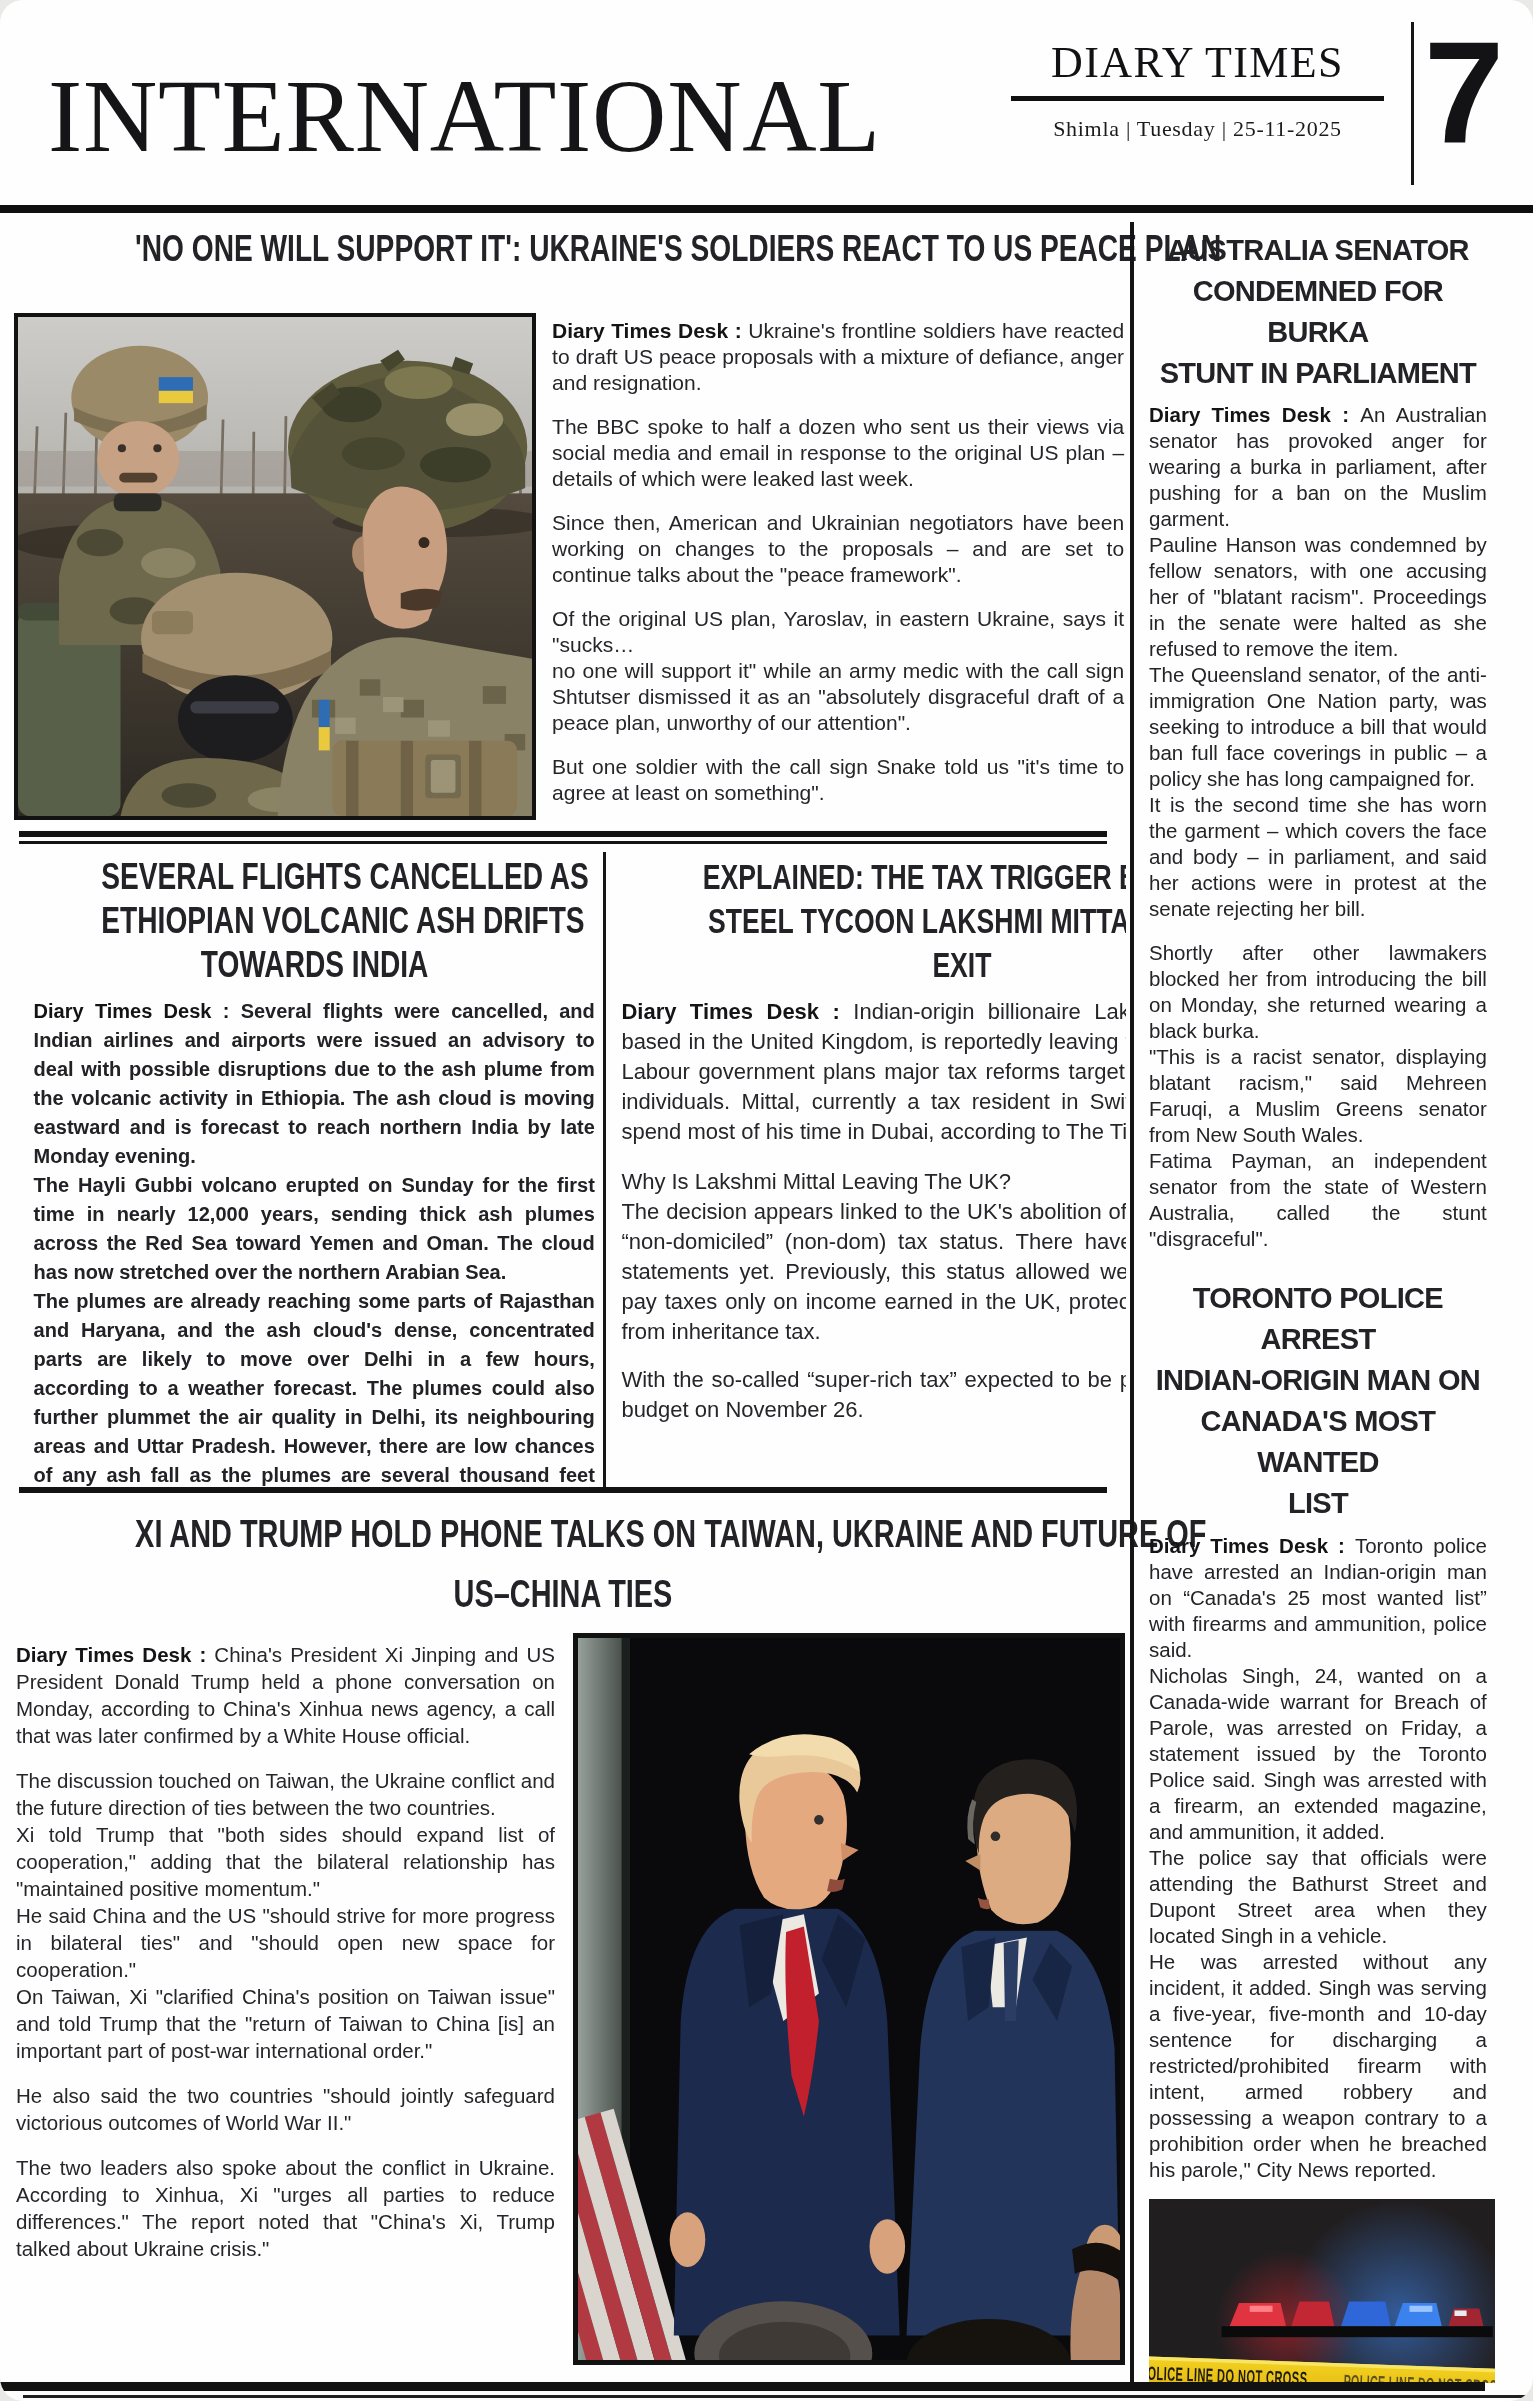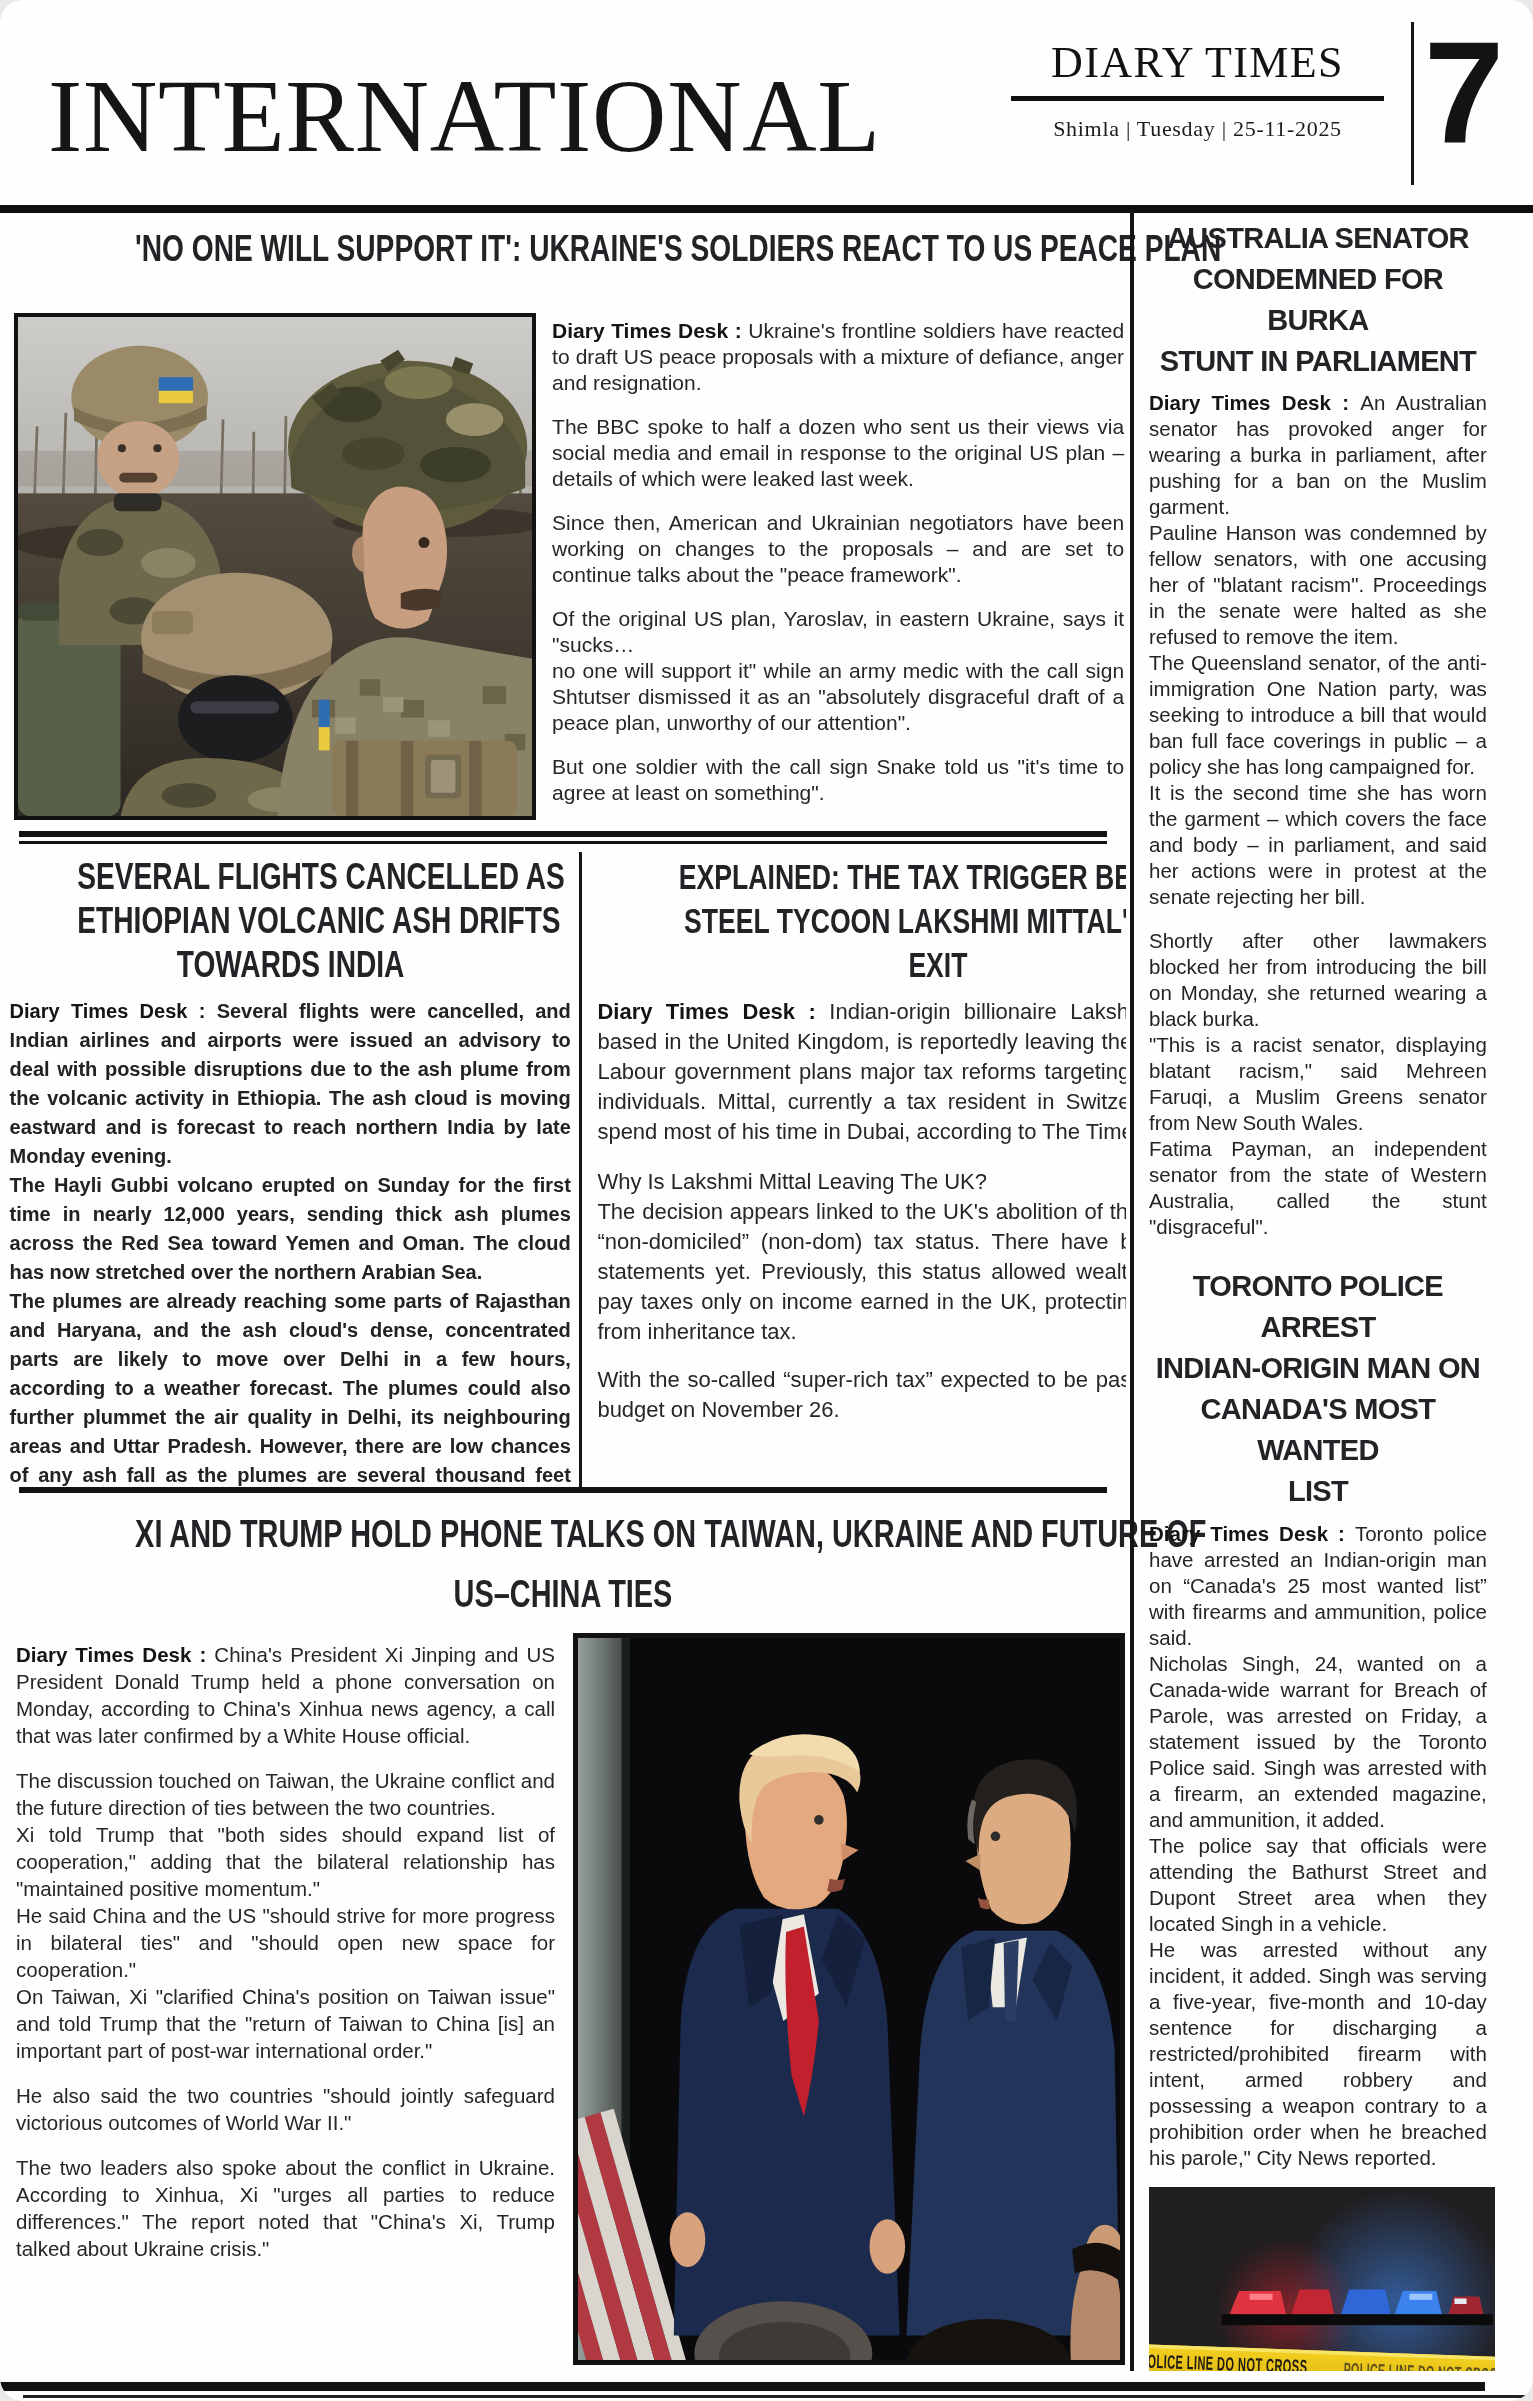--- a/index.html
+++ b/index.html
@@ -34,40 +34,40 @@
   .ukraine-row{display:flex;margin-top:40px;}
   .photo-frame{border:4.1px solid #121212;background:#000;flex:none;}
   .soldiers-box{margin-left:13.7px;width:514px;height:499px;}
   .ukr-text{width:572px;margin-left:16.4px;padding-top:5.5px;}
   .body-a{font-size:21px;line-height:26px;text-align:justify;color:#26262a;}
 
   .divider-double{margin:11px 19px 0;}
   .divider-double .t{height:6.2px;background:#131313;}
   .divider-double .b{height:2.7px;background:#131313;margin-top:4.8px;}
 
-  .section2{display:flex;height:643px;overflow:hidden;}
+  .section2{display:flex;height:643px;overflow:hidden;padding-left:24px;}
   .eth-col{width:579px;padding:11px 8.2px 0 9.6px;box-sizing:border-box;}
   .vdiv{width:3.4px;background:#161616;margin-top:8.2px;flex:none;}
   .mit-col{flex:1;padding:11px 6.8px 0 15px;box-sizing:border-box;}
   .eth-headline{font-size:37px;line-height:44px;}
   .mit-headline{font-size:35px;line-height:44px;}
   .body-c{font-size:20px;line-height:29px;font-weight:700;text-align:justify;margin-top:9.6px;color:#222226;}
   .body-b{font-size:22px;line-height:30px;text-align:justify;margin-top:9.6px;color:#26262a;}
   .subhead{margin-top:20.5px;}
 
   .divider-single{margin:0 19px;height:6.2px;background:#131313;}
 
   .xi-headline{font-size:38px;line-height:60px;margin-top:11px;}
   .xi-row{display:flex;margin-top:8.2px;}
   .xi-text{width:539px;margin-left:16px;padding-top:8.2px;}
   .body-d{font-size:20.5px;line-height:27px;text-align:justify;color:#26262a;}
   .trump-box{width:542px;height:722px;margin-left:18px;border-width:5.5px;}
 
   
-  .sidebar{position:absolute;left:1130px;top:210px;width:365px;height:2161px;
+  .sidebar{position:absolute;left:1130px;top:222px;width:365px;height:2161px;
       border-left:4.1px solid #141414;box-sizing:border-box;padding:8.2px 8.2px 0 15px;overflow:hidden;}
   .side-headline{text-align:center;font-weight:700;font-size:29px;line-height:41px;
       letter-spacing:-0.7px;color:#232327;}
   .body-s{font-size:20.5px;line-height:26px;text-align:justify;margin-top:8.2px;color:#242428;}
   .tor-headline{margin-top:26px;}
   .police-box{margin-top:16.4px;width:376px;height:236px;}
   .police-box svg{display:block;}
 
   .bottom-rule{position:absolute;left:0;top:2382px;width:1485px;height:9px;background:#121212;}
   .bottom-rule2{position:absolute;left:23px;top:2395px;width:1510px;height:2.7px;background:#202020;}

